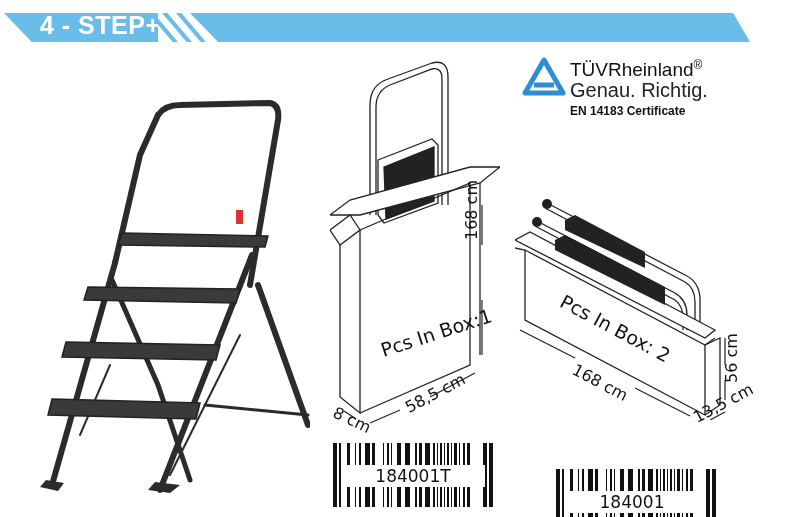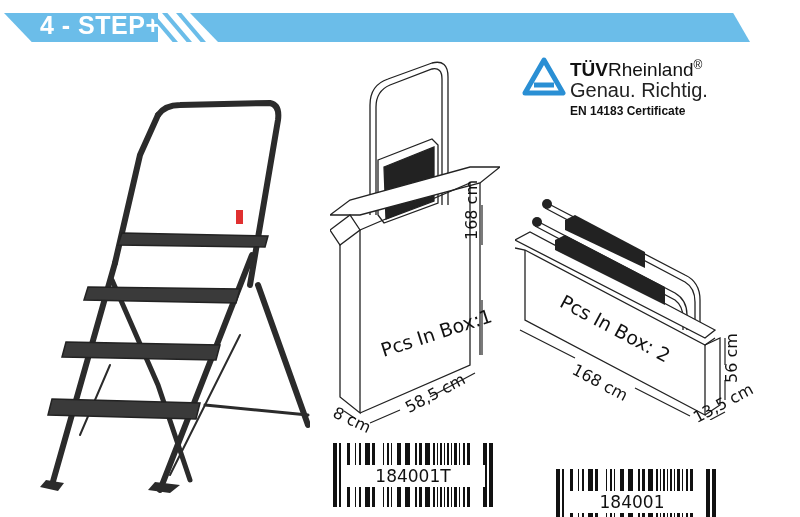--- a/index.html
+++ b/index.html
@@ -6,21 +6,21 @@
   body { width:800px; height:517px; position:relative; overflow:hidden; font-family:"Liberation Sans", sans-serif; }
   .abs { position:absolute; }
   
   .hdr-main { left:4px; top:13px; width:154px; height:29px; background:#6bbde9; clip-path:polygon(0 0,100% 0,100% 100%,18% 100%); }
   .hdr-title { left:40px; top:11px; color:#fff; font-weight:bold; font-size:25px; letter-spacing:0.5px; font-family:"Liberation Sans", sans-serif; }
   .hdr-s { top:13px; width:30px; height:29px; background:#6bbde9; clip-path:polygon(0 0,18% 0,100% 100%,82% 100%); }
   .hdr-bar { left:190px; top:13px; width:560px; height:29px; background:#6bbde9; clip-path:polygon(0 0,97% 0,100% 100%,5% 100%); }
   
   .tuv-tri { left:522px; top:57px; }
   .tuv-brand { left:570px; top:58px; font-size:19px; color:#111; }
-  .tuv-brand b { font-weight:700; }
+  .tuv-brand b { font-weight:400; }
   .tuv-reg { font-size:12px; vertical-align:super; }
   .tuv-tag { left:570px; top:79px; font-size:20px; color:#222; }
   .tuv-cert { left:570px; top:104px; font-size:12px; font-weight:900; color:#111; }
   
   .dim { color:#111; font-family:"DejaVu Sans", sans-serif; font-size:16px; white-space:nowrap; }
   .pcs { font-family:"DejaVu Sans", sans-serif; font-size:19px; color:#111; white-space:nowrap; }
   
   .barcode { position:absolute; height:64px; }
   .barcode .bars { position:absolute; inset:0; }
   .barcode .code { position:absolute; left:8px; right:8px; top:22px; height:22px; background:#fff; text-align:center; font-family:"DejaVu Sans", sans-serif; font-size:17px; color:#111; line-height:22px; }

